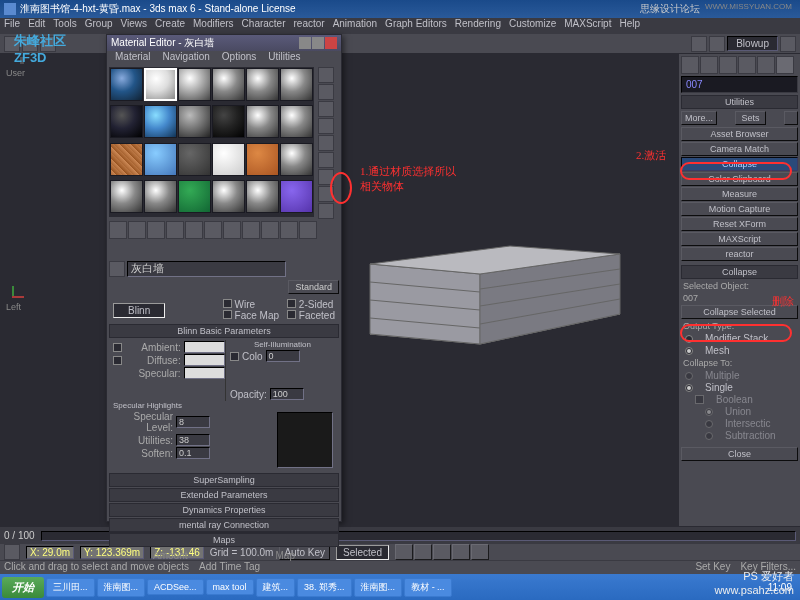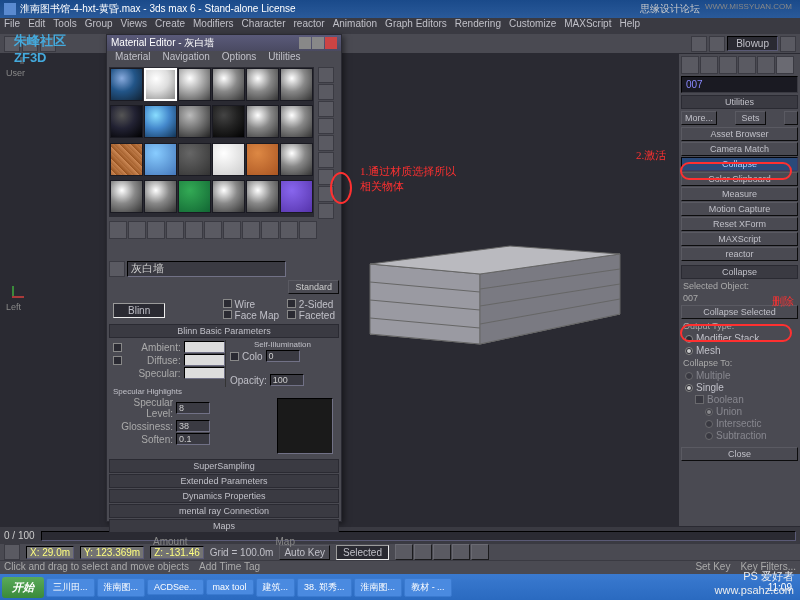--- a/index.html
+++ b/index.html
@@ -17,21 +17,21 @@
 .tab-row { display: flex; gap: 1px; margin-bottom: 2px; }
 .tab-btn { width: 18px; height: 18px; background: #5a5a62; border: 1px solid #3a3a42; }
 .tab-btn.active { background: #6a6a72; }
 .panel-drop { background: #1a1a22; border: 1px inset #3a3a42; padding: 2px 4px; color: #8a8aff; margin-bottom: 2px; }
 .panel-title { background: #3a3a42; text-align: center; padding: 1px; border: 1px solid #2a2a32; margin-bottom: 1px; font-size: 9px; }
 .panel-btn { background: #4a4a52; border: 1px outset #5a5a62; padding: 1px 3px; margin: 1px 0; text-align: center; font-size: 9px; cursor: default; display: block; width: 100%; }
 .panel-btn.active { background: #2a4a7a; border: 1px inset #3a3a62; color: #b0d0ff; }
 .panel-label { font-size: 9px; padding: 1px 2px; color: #aaa; }
 .panel-row { display: flex; gap: 18px; }
 .panel-row .panel-btn { flex: 1; }
-.radio-row { display: flex; align-items: center; gap: 3px; padding: 0 4px; font-size: 9px; margin: 1px 0; }
+.radio-row { display: flex; align-items: center; gap: 12px; padding: 0 4px; font-size: 9px; margin: 1px 0; }
 .radio { width: 8px; height: 8px; border-radius: 50%; border: 1px solid #888; background: #2a2a32; position: relative; }
 .radio.on::after { content: ''; position: absolute; width: 4px; height: 4px; background: #ccc; border-radius: 50%; top: 1px; left: 1px; }
 .mat-editor { position: absolute; top: 34px; left: 106px; width: 236px; height: 488px; background: #4a4a52; border: 1px solid #2a2a32; box-shadow: 2px 2px 6px rgba(0,0,0,0.5); }
 .mat-title { background: linear-gradient(#5a5a7a, #4a4a62); height: 16px; display: flex; align-items: center; padding: 0 4px; color: #fff; font-size: 9px; gap: 8px; }
 .mat-menu { background: #4a4a52; height: 14px; display: flex; gap: 12px; padding: 0 8px; font-size: 9px; }
 .mat-swatches { display: grid; grid-template-columns: repeat(6, 1fr); gap: 1px; background: #2a2a32; padding: 1px; margin: 2px 4px 2px 2px; }
 .swatch { width: 33px; height: 33px; background: radial-gradient(circle at 35% 30%, #fff, #888 45%, #333); border: 1px solid #1a1a22; }
 .swatch.sel { border: 2px solid #fff; }
 .mat-toolbar { display: flex; gap: 1px; padding: 2px; background: #4a4a52; }
 .mat-toolbar div { width: 18px; height: 18px; background: #5a5a62; border: 1px solid #3a3a42; }
@@ -319,21 +319,21 @@
   <div class="rollout">
     <div class="rollout-hdr">Blinn Basic Parameters</div>
     <div class="rollout-body">
       <div style="float:right;width:110px;border-left:1px solid #333;padding-left:4px">
         <div style="text-align:center;font-size:8px">Self-Illumination</div>
         <div class="param-row">
             <span class="chk"></span>
             <span>Colo</span>
             <span class="spinner">0</span>
           </div>
-        <div class="param-row" style="margin-top:12px">
+        <div class="param-row" style="margin-top:26px">
             <span>Opacity:</span>
             <span class="spinner">100</span>
           </div>
       </div>
       <div class="param-row">
           <span class="chk"></span>
           <span class="param-label">Ambient:</span>
           <div class="color-sw"></div>
         </div>
       <div class="param-row">
@@ -346,21 +346,21 @@
           <span class="param-label">Specular:</span>
           <div class="color-sw"></div>
         </div>
       <div style="clear:both;margin-top:4px;font-size:8px">Specular Highlights</div>
       <div class="highlight-prev"></div>
       <div class="param-row">
           <span class="param-label">Specular Level:</span>
           <span class="spinner">8</span>
         </div>
       <div class="param-row">
-          <span class="param-label">Glossiness:</span>
+          <span class="param-label">Utilities:</span>
           <span class="spinner">38</span>
         </div>
       <div class="param-row">
           <span class="param-label">Soften:</span>
           <span class="spinner">0.1</span>
         </div>
       <div style="clear:both"></div>
     </div>
   </div>
   <div class="rollout">

